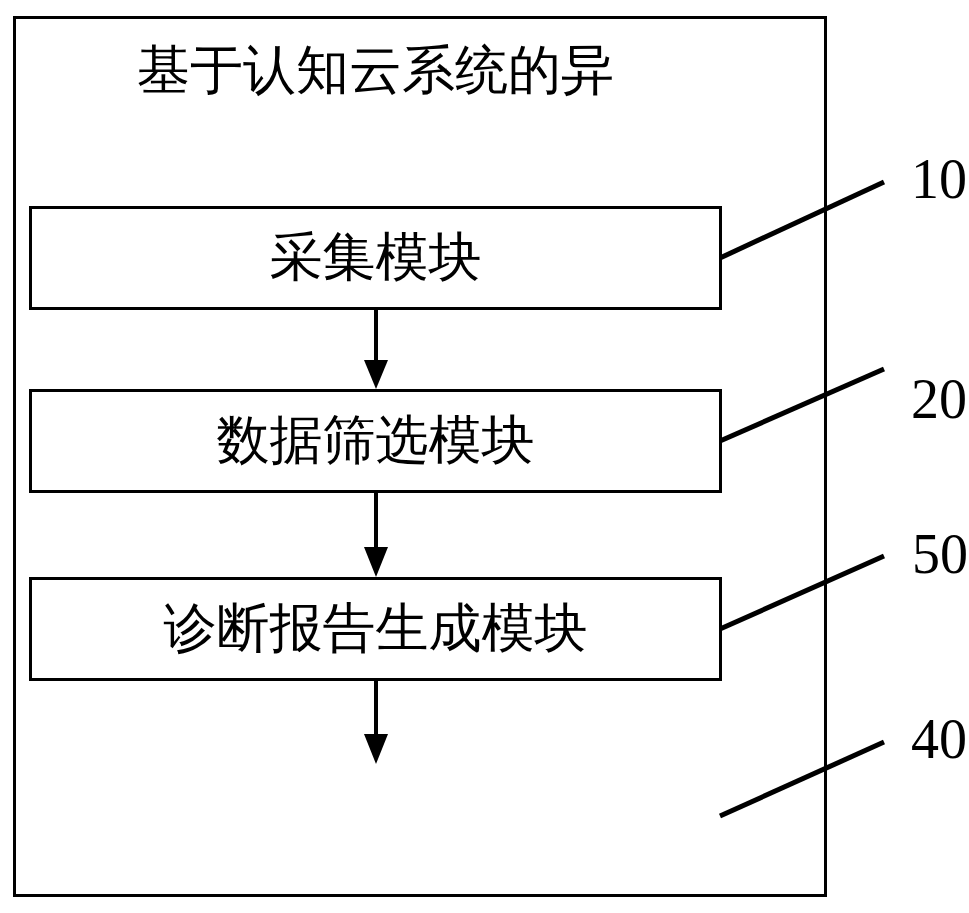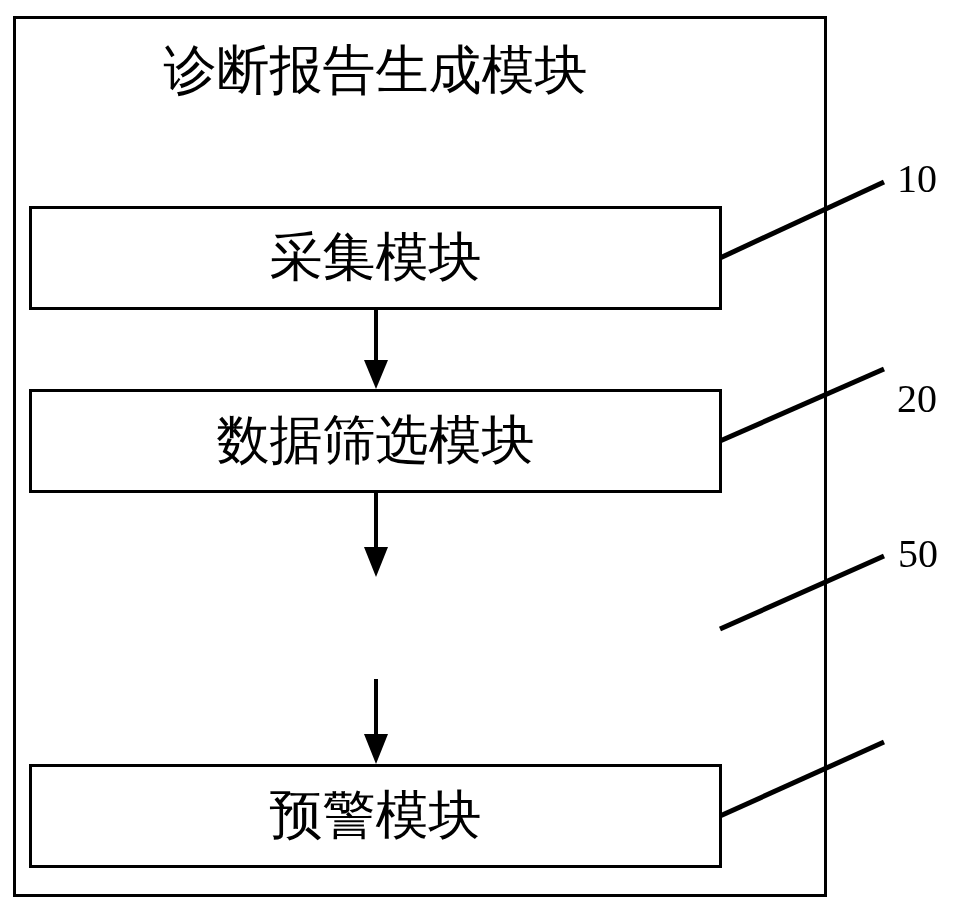--- a/index.html
+++ b/index.html
@@ -55,52 +55,52 @@
   .connector-layer {
     position: absolute;
     left: 0;
     top: 0;
     width: 969px;
     height: 913px;
   }
   .ref-label {
     position: absolute;
     width: 70px;
-    text-align: left;
-    font-size: 40px;
+    text-align: right;
+    font-size: 56px;
     line-height: 56px;
   }
   #ref-1 { left: 897px; top: 151px; }
   #ref-2 { left: 897px; top: 339px; margin-top: 32px; }
   #ref-3 { left: 898px; top: 526px; }
   #ref-4 { left: 897px; top: 711px; }
 </style>
 </head>
 <body>
 
 <div class="canvas">
 
   <div class="outer-rect"></div>
 
   <div class="diagram-title">
-    <div>诊断报告生成模块</div>
+    <div>基于认知云系统的异</div>
   </div>
 
   <div class="module-box" id="box-1">
     <span>采集模块</span>
   </div>
 
   <div class="module-box" id="box-2">
     <span>数据筛选模块</span>
   </div>
 
+  <div class="module-box" id="box-3">
+    <span>诊断报告生成模块</span>
+  </div>
 
-  <div class="module-box" id="box-4">
-    <span>预警模块</span>
-  </div>
 
   <svg class="connector-layer" width="969" height="913" viewBox="0 0 969 913" xmlns="http://www.w3.org/2000/svg">
 
     <g>
       <line x1="376" y1="308" x2="376" y2="364" stroke="#000000" stroke-width="4"></line>
       <polygon points="364,360 388,360 376,389" fill="#000000"></polygon>
     </g>
 
     <g>
       <line x1="376" y1="491" x2="376" y2="551" stroke="#000000" stroke-width="4"></line>
@@ -114,14 +114,15 @@
 
     <line x1="720" y1="258" x2="884" y2="182" stroke="#000000" stroke-width="5"></line>
     <line x1="720" y1="441" x2="884" y2="369" stroke="#000000" stroke-width="5"></line>
     <line x1="720" y1="629" x2="884" y2="556" stroke="#000000" stroke-width="5"></line>
     <line x1="720" y1="816" x2="884" y2="742" stroke="#000000" stroke-width="5"></line>
   </svg>
 
   <div class="ref-label" id="ref-1">10</div>
   <div class="ref-label" id="ref-2">20</div>
   <div class="ref-label" id="ref-3">50</div>
+  <div class="ref-label" id="ref-4">40</div>
 
 </div>
 
 </body></html>

